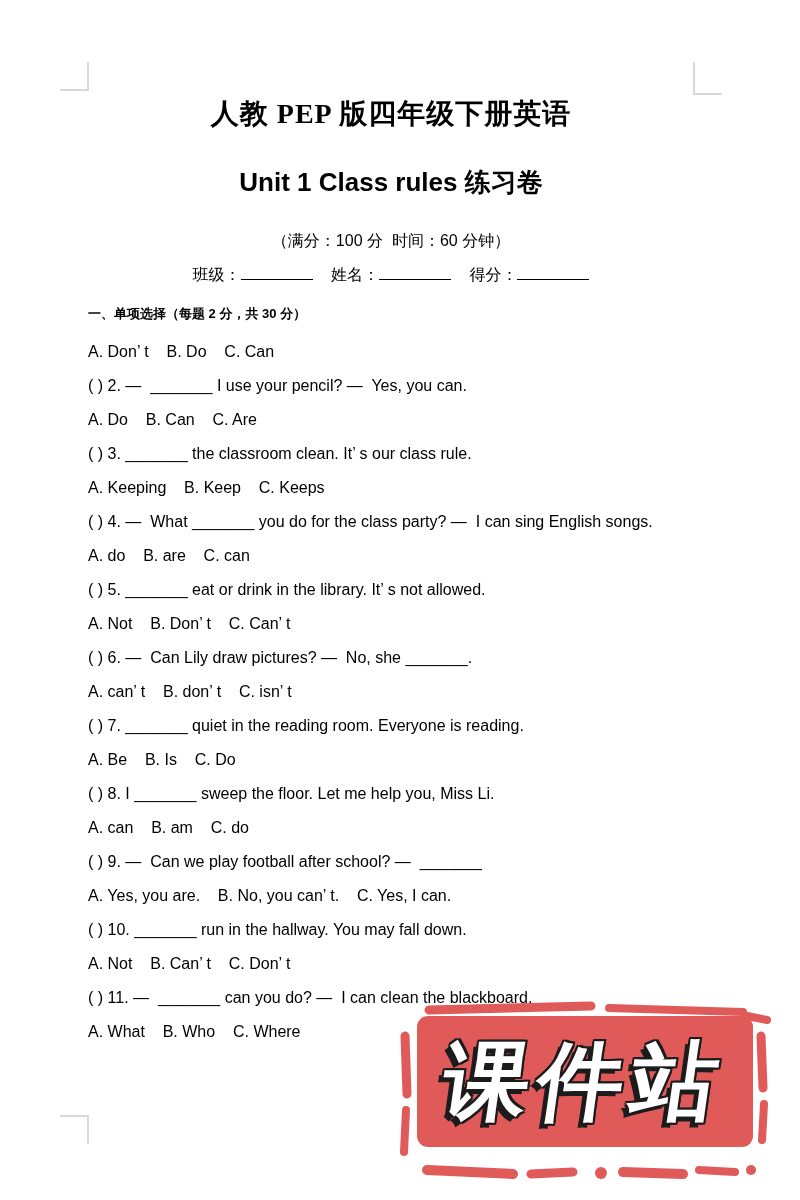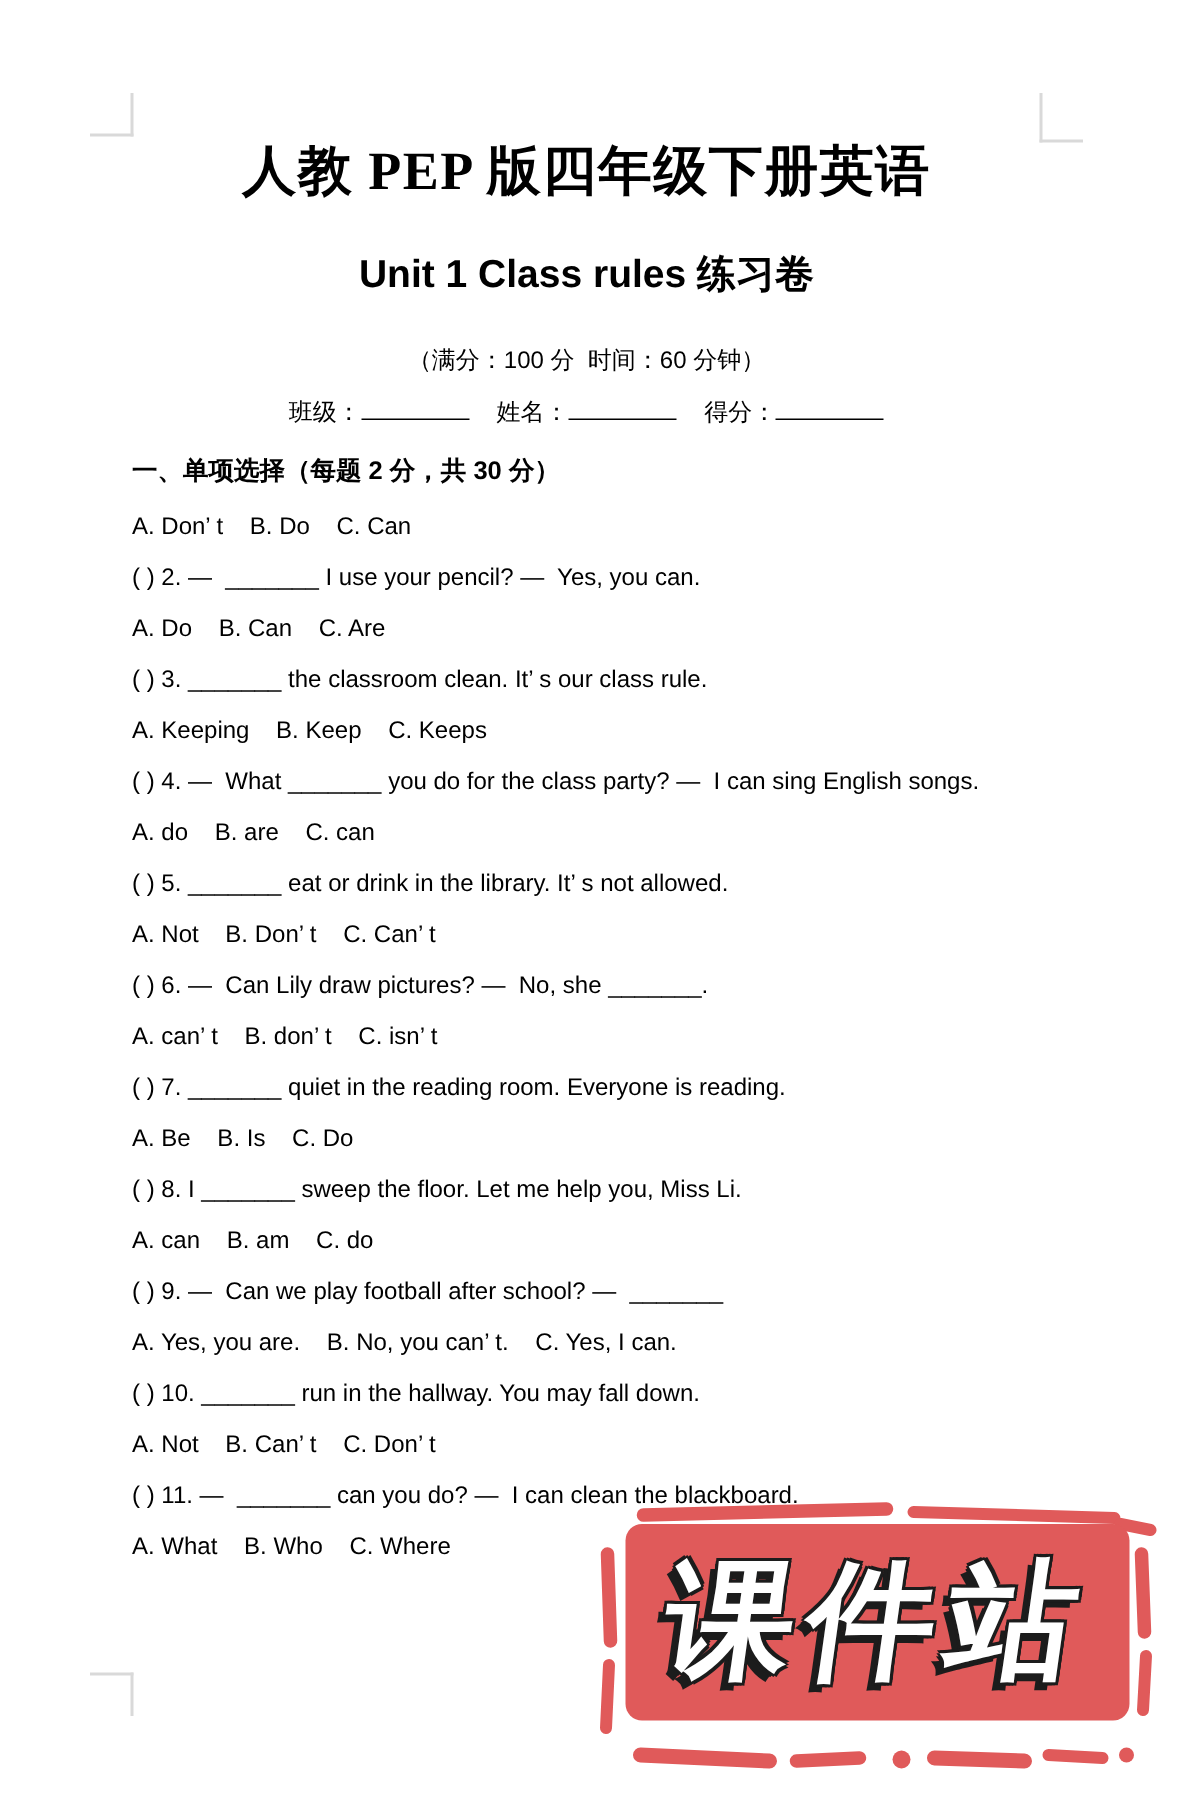--- a/index.html
+++ b/index.html
@@ -18,21 +18,21 @@
   .corner-bl{left:60px;top:1115px;border-right:2px solid #d9d9d9;border-top:2px solid #d9d9d9;}
   .corner-br{left:693px;top:1115px;border-left:2px solid #d9d9d9;border-top:2px solid #d9d9d9;}
 
   .content{position:absolute;left:88px;top:0;width:606px;z-index:2;}
 
   .doc-title{
     margin:96px 0 0;
     text-align:center;
     font-family:"Liberation Serif",serif;
     font-weight:bold;
-    font-size:36px;line-height:36px;
+    font-size:28px;line-height:36px;
     letter-spacing:1px;
     white-space:pre-wrap;
   }
   .doc-subtitle{
     margin:35px 0 0;
     text-align:center;
     font-weight:bold;
     font-size:26px;line-height:30px;
     white-space:pre-wrap;
   }
@@ -50,21 +50,21 @@
   .info-field{display:inline-block;margin:0 7px;font-family:Liberation Mono, monospace;}
   .blank-line{
     display:inline-block;
     width:72px;height:17px;
     border-bottom:1.5px solid #000;
     vertical-align:baseline;
   }
   .section-heading{
     margin:14px 0 0;
     font-weight:bold;
-    font-size:17px;line-height:24px;
+    font-size:13px;line-height:24px;
     white-space:pre-wrap;
   }
   .question-list{margin:9px 0 0;}
   .q-line{
     font-size:16px;line-height:34px;
     white-space:pre-wrap;
   }
 
   
   .stamp{

